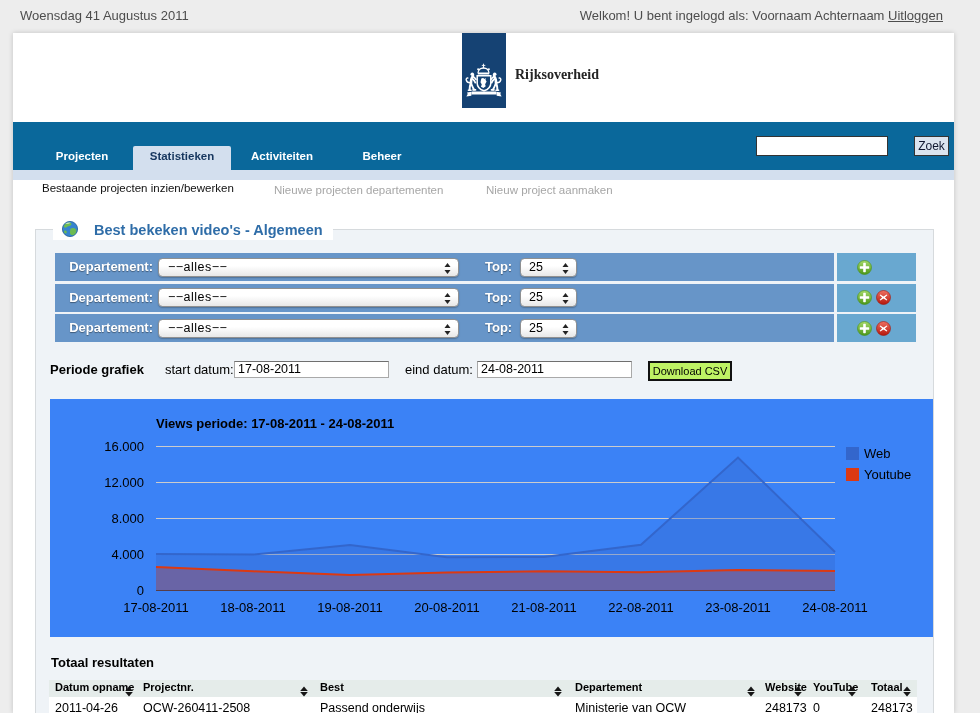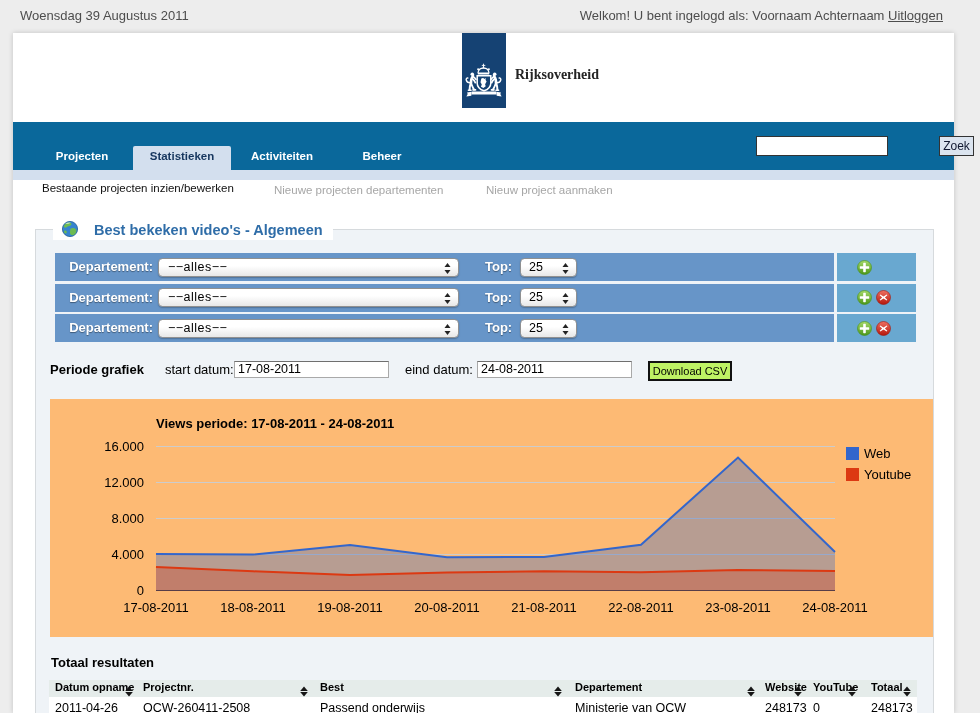--- a/index.html
+++ b/index.html
@@ -12,43 +12,43 @@
 #logo { left:462px; top:33px; width:44px; height:75px; background:#154273; }
 #logotext { left:515px; top:66.5px; font-family:"Liberation Serif",serif; font-size:14px; color:#242424;font-weight:bold; }
 #navbar { left:13px; top:122px; width:941px; height:48px; background:#0a689b; }
 #strip { left:13px; top:170px; width:941px; height:10px; background:#d3dfee; }
 .tab { top:146px; width:98px; height:24px; line-height:21px; text-align:center; font-size:11.5px; font-weight:bold; color:#ffffff; }
 #tabactive { left:133px; top:146px; width:98px; height:34px; background:#d3dfee; border-radius:2px 2px 0 0; }
 .tab.active { color:#16365e; }
 .subnav-a { left:42px; top:182px; font-size:11.5px; color:#101010; }
 .subnav-g { top:184px; font-size:11.5px; color:#a6a6a6; }
 #search { left:756px; top:135.5px; width:131.5px; height:20px; background:#ffffff; border:1px solid #333; }
-#zoek { left:939px; top:135.5px; width:35px; height:20px; background:#dbe4ef; border:1px solid #333; font-size:12px; text-align:center; line-height:19px; color:#101830; }
+#zoek { left:914px; top:135.5px; width:35px; height:20px; background:#dbe4ef; border:1px solid #333; font-size:12px; text-align:center; line-height:19px; color:#101830; }
 #panel { left:35px; top:229px; width:899px; height:500px; background:#eff3f7; border:1px solid #d6dadd; }
 #legendbox { left:53px; top:219px; width:280px; height:21px; background:#ffffff; }
 #heading { left:94px; top:222px; font-size:14.5px; font-weight:bold; color:#2f6da8; }
 .frow { left:55px; width:779px; height:28px; background:#6795c8; }
 .fcell { left:837px; width:79px; height:28px; background:#69a8d0; }
 .flabel { left:55px; width:98px; height:28px; line-height:28px; text-align:right; font-size:13px; font-weight:bold; color:#ffffff; text-shadow:0 1px 1px rgba(0,0,0,0.4); }
 .ftop { left:485px; width:33px; height:28px; line-height:28px; font-size:13px; font-weight:bold; color:#ffffff; text-shadow:0 1px 1px rgba(0,0,0,0.4); }
 .sel { height:19px; background:linear-gradient(#ffffff 40%,#e7e7e7); border:1px solid #909090; border-radius:4.5px; font-size:12.5px; color:#000; line-height:17px; box-shadow:0 1px 1.5px rgba(0,0,0,0.25); }
 .selarrows { position:absolute; right:7px; top:3px; }
 .ptext { top:362px; font-size:13px; color:#000; }
 .pinput { top:361px; width:155px; height:17px; background:#fff; border:1px solid #a9a9a9; border-top-color:#6f6f6f; font-size:12.5px; line-height:15px; padding-left:3px; color:#000; }
 #csvbtn { left:648px; top:360.5px; width:84px; height:20px; background:#bef264; border:2px solid #111; font-size:11px; text-align:center; line-height:16px; color:#000; }
-#chartbox { left:50px; top:399px; width:883px; height:238px; background:#fdba74; }
+#chartbox { left:50px; top:399px; width:883px; height:238px; background:#3b82f6; }
 #totaal { left:51px; top:655px; font-size:13px; font-weight:bold; color:#000; }
 #thead { left:49px; top:680px; width:868px; height:17px; background:#e5ecea; }
 .th { top:681px; font-size:11px; font-weight:bold; color:#000; }
 .td { top:701px; font-size:12.5px; color:#000; }
 #trow { left:49px; top:697px; width:868px; height:16px; background:#ffffff; }
 </style>
 </head>
 <body>
-<div class="abs" id="date">Woensdag 39 Augustus 2011</div>
+<div class="abs" id="date">Woensdag 41 Augustus 2011</div>
 <div class="abs" id="welcome">Welkom! U bent ingelogd als: Voornaam Achternaam <span style="text-decoration:underline">Uitloggen</span></div>
 <div class="abs" id="card"></div>
 <div class="abs" id="logo">
 <svg width="44" height="75" viewBox="0 0 44 75" xmlns="http://www.w3.org/2000/svg">
 <g fill="#ffffff">
 <rect x="21.1" y="30.7" width="0.9" height="4.3"></rect>
 <rect x="19.8" y="31.9" width="3.5" height="0.9"></rect>
 <path d="M16 40 C16.3 37 18.3 35.2 21.5 35.2 C24.7 35.2 26.7 37 27 40" fill="none" stroke="#fff" stroke-width="1.2"></path>
 <circle cx="16.1" cy="36.3" r="1"></circle>
 <circle cx="26.9" cy="36.3" r="1"></circle>

